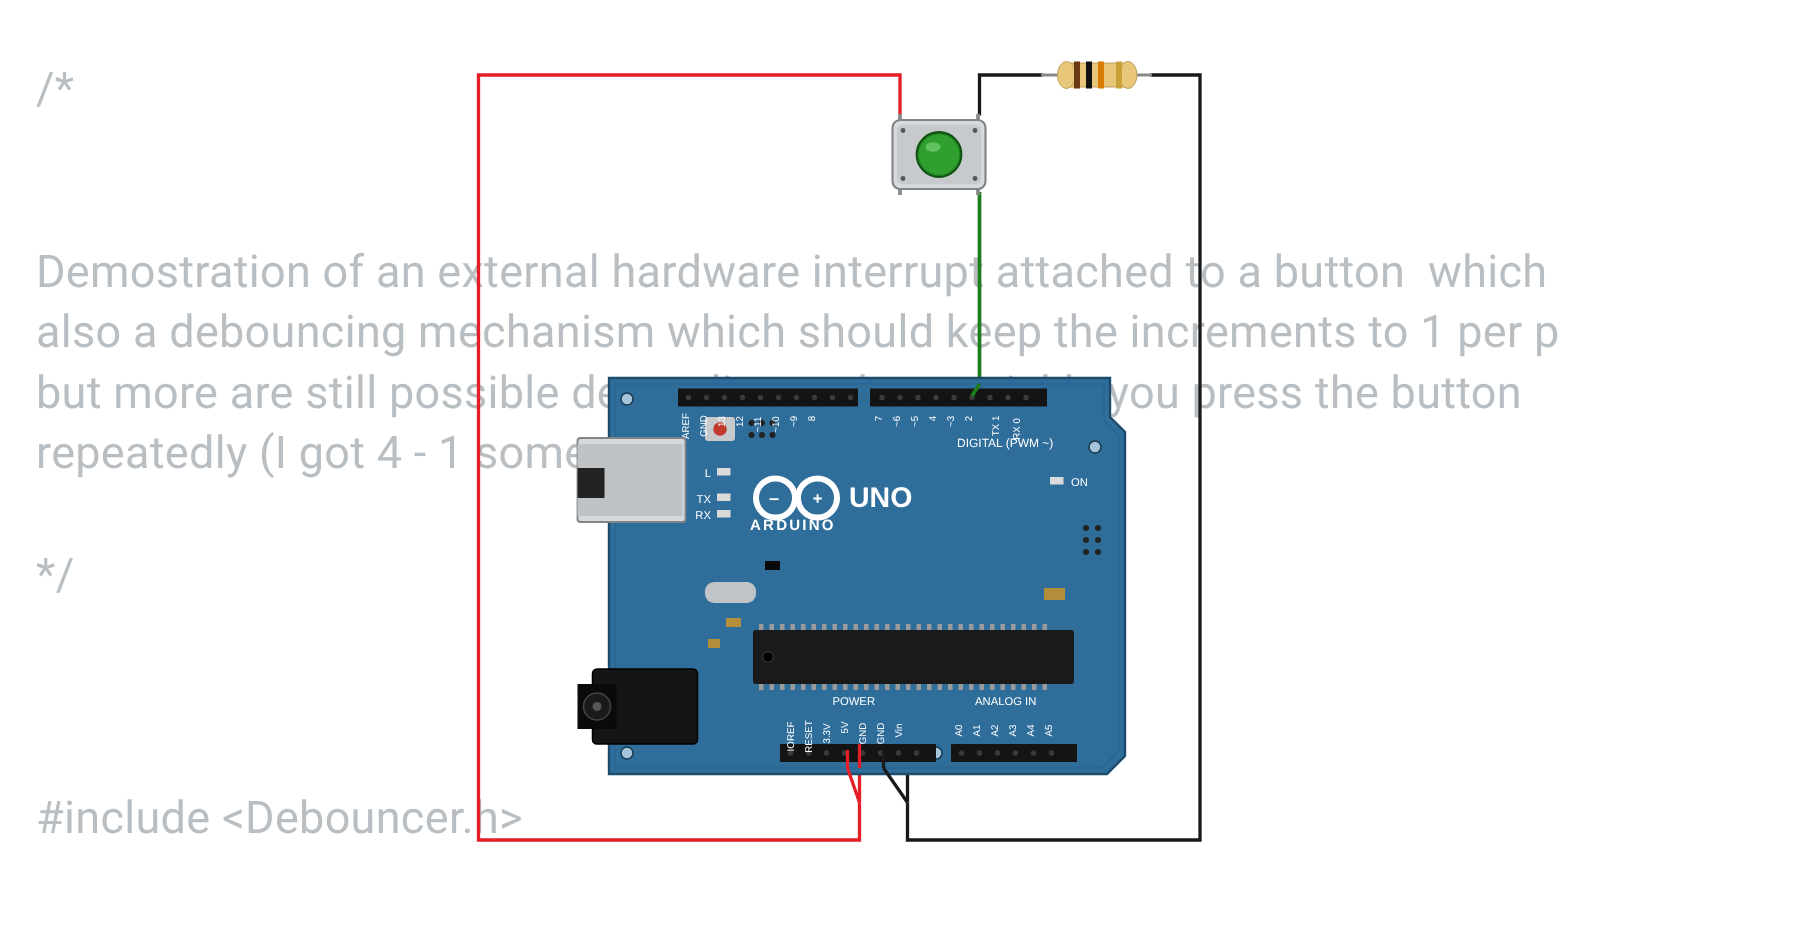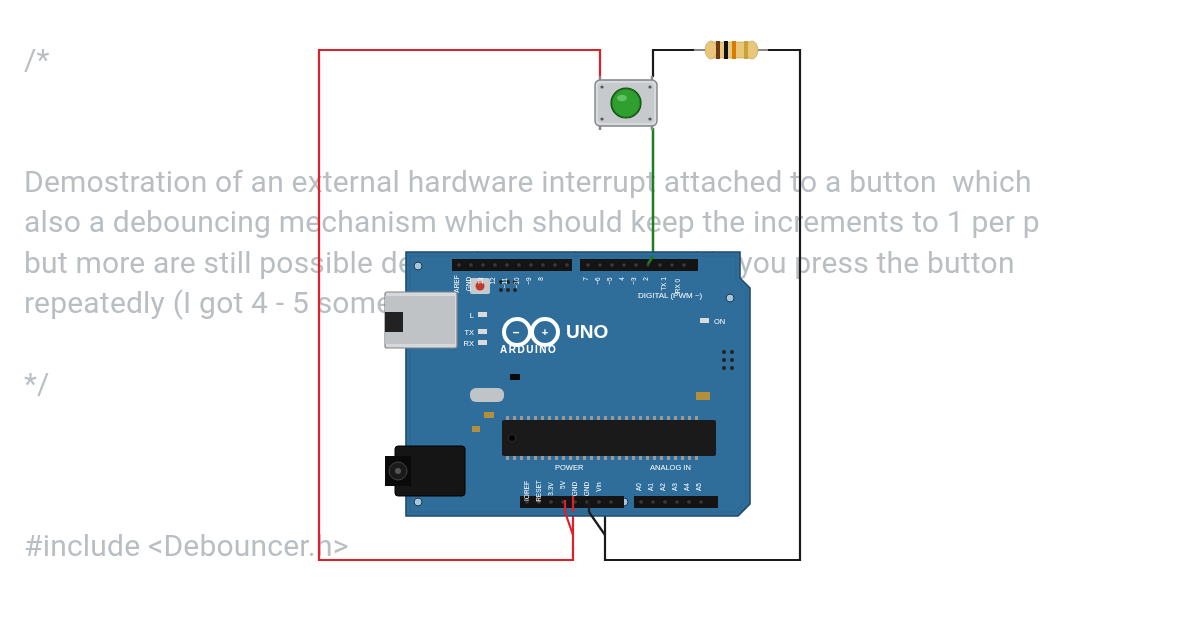--- a/index.html
+++ b/index.html
@@ -41,21 +41,21 @@
 </style>
 </head>
 <body>
 
 <div class="code-text"><span>/*</span>
 
 
 <span>Demostration of an external hardware interrupt attached to a button  which</span>
 <span>also a debouncing mechanism which should keep the increments to 1 per p</span>
 <span>but more are still possible depending on how quickly you press the button</span>
-<span>repeatedly (I got 4 - 5 some</span>
+<span>repeatedly (I got 4 - 1 some</span>
 
 <span>*/</span>
 
 
 
 <span>#include &lt;Debouncer.h&gt;</span></div>
 
 <svg class="diagram" viewBox="0 0 1200 630">
 
   <path d="M 573 535  L 573 560  L 319 560  L 319 50  L 600 50  L 600 77" fill="none" stroke="#E41E26" stroke-width="2.2"></path>

